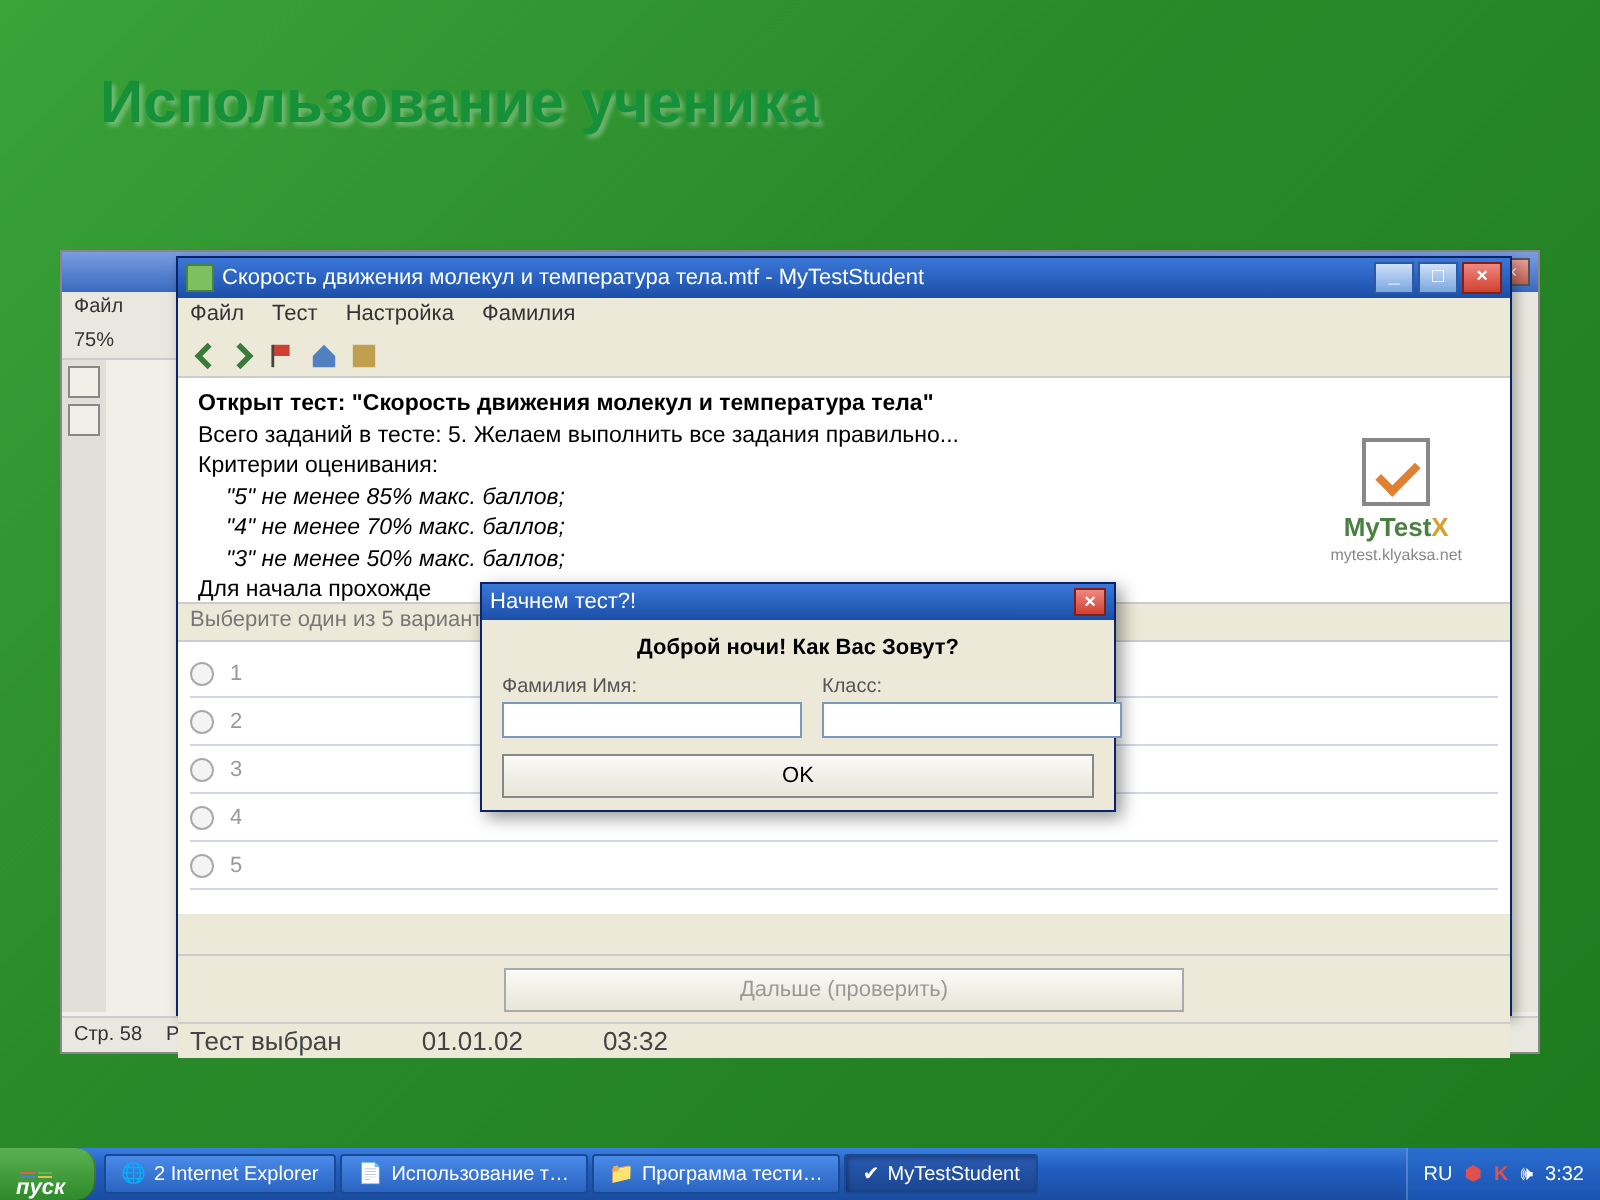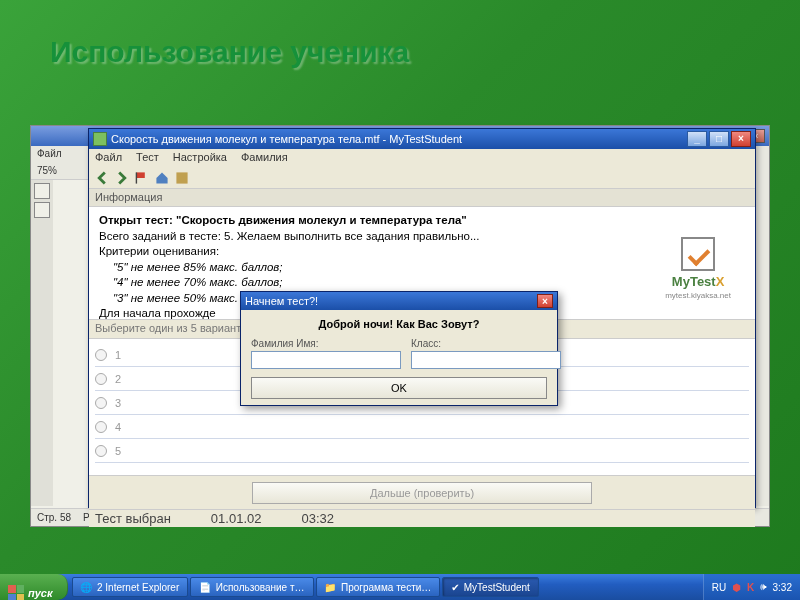--- a/index.html
+++ b/index.html
@@ -41,39 +41,39 @@
   .logo-check { width: 34px; height: 34px; border: 2px solid #888; background: #fff; margin: 0 auto 2px; position: relative; }
   .logo-check::after { content: ""; position: absolute; left: 6px; top: 10px; width: 16px; height: 8px; border-left: 4px solid #e08030; border-bottom: 4px solid #e08030; transform: rotate(-45deg); }
   .logo-text { font-size: 13px; font-weight: bold; color: #4a8040; }
   .logo-text .x { color: #d9a030; }
   .logo-url { font-size: 8px; color: #888; }
   .app-select-row { height: 20px; background: #ece9d8; padding: 2px 6px; font-size: 11px; color: #777; border-top: 1px solid #ccc; border-bottom: 1px solid #ccc; }
   .app-options { background: #fff; height: 136px; padding: 4px 6px; }
   .opt-row { height: 24px; display: flex; align-items: center; border-bottom: 1px solid #d0d8e8; }
   .opt-radio { width: 12px; height: 12px; border: 1px solid #aaa; border-radius: 50%; background: #f4f4f4; margin-right: 8px; }
   .opt-label { color: #999; font-size: 11px; }
-  .app-footer { height: 34px; background: #ece9d8; display: flex; align-items: center; justify-content: center; border-top: 1px solid #ccc; }
+  .app-footer { height: 34px; background: #ece9d8; display: flex; align-items: center; justify-content: center; border-top: 1px solid #ccc; margin-top: 20px; }
   .btn-next { width: 340px; height: 22px; background: linear-gradient(#fafaf6, #e8e6d8); border: 1px solid #aaa; color: #999; font-size: 11px; }
   .app-status { height: 18px; background: #ece9d8; border-top: 1px solid #ccc; display: flex; align-items: center; padding: 0 6px; gap: 40px; font-size: 13px; color: #444; }
 
   
   .dialog { position: absolute; left: 240px; top: 291px; width: 318px; background: #ece9d8; border: 1px solid #0a246a; box-shadow: 3px 3px 8px rgba(0,0,0,0.4); font-size: 11px; }
   .dialog-title { height: 18px; background: linear-gradient(#3b77d8, #1b4fa8); display: flex; align-items: center; padding: 1px 4px; color: #fff; }
   .dialog-title .win-btn.close { width: 16px; height: 14px; }
   .dialog-body { padding: 8px 10px 6px; }
   .dialog-greeting { text-align: center; font-weight: bold; margin-bottom: 8px; }
   .dialog-fields { display: flex; gap: 10px; margin-bottom: 8px; }
   .dialog-field { display: flex; flex-direction: column; }
   .dialog-field label { font-size: 10px; color: #555; margin-bottom: 2px; }
   .dialog-field input { height: 18px; border: 1px solid #7a9ac0; background: #fff; padding: 0 3px; font-size: 11px; }
   .dialog-ok { width: 100%; height: 22px; background: linear-gradient(#fafaf6, #e8e6d8); border: 1px solid #888; font-size: 11px; }
 
   
   .taskbar { position: absolute; left: 0; right: 0; bottom: 0; height: 26px; background: linear-gradient(#3a7de0, #225dc0 40%, #1a4da0); display: flex; align-items: stretch; }
-  .start-btn { background: linear-gradient(#5ab050, #2e8a2a); color: #fff; font-weight: bold; font-style: italic; padding: 12px 14px 0 8px; display: flex; align-items: center; border-right: 1px solid rgba(0,0,0,0.2); border-radius: 0 10px 10px 0; }
+  .start-btn { background: linear-gradient(#5ab050, #2e8a2a); color: #fff; font-weight: bold; font-style: italic; padding: 12px 14px 0 8px; display: flex; align-items: center; border-right: 1px solid rgba(0,0,0,0.2); border-radius: 0 10px 10px 0; flex-direction: column; }
   .start-logo { width: 16px; height: 16px; margin-right: 4px; display: grid; grid-template: 1fr 1fr / 1fr 1fr; gap: 1px; }
   .start-logo span:nth-child(1){background:#e06050;} .start-logo span:nth-child(2){background:#60b060;} .start-logo span:nth-child(3){background:#5080d0;} .start-logo span:nth-child(4){background:#e0c050;}
   .task-items { display: flex; gap: 2px; padding: 2px 4px; align-items: center; flex: 1; }
   .task-item { height: 20px; padding: 0 8px; background: linear-gradient(#4a8ae8, #2a64c0); border: 1px solid #1a4a90; color: #fff; font-size: 10px; display: flex; align-items: center; gap: 4px; border-radius: 2px; max-width: 140px; overflow: hidden; white-space: nowrap; }
   .task-item.active { background: linear-gradient(#2a5ab0, #1a4590); box-shadow: inset 1px 1px 2px rgba(0,0,0,0.3); }
   .tray { background: linear-gradient(#2a6ed0, #1a54b0); display: flex; align-items: center; gap: 6px; padding: 0 8px; color: #fff; font-size: 10px; border-left: 1px solid rgba(255,255,255,0.2); }
 </style>
 </head>
 <body>
 
@@ -143,21 +143,20 @@
         <svg class="tb-icon" viewBox="0 0 10 10">
           <path d="M1 5l4-4 4 4v4H1z" fill="#5080c0"></path>
         </svg>
       </div>
     <div class="tb-btn">
         <svg class="tb-icon" viewBox="0 0 10 10">
           <rect x="1" y="1" width="8" height="8" fill="#c0a050"></rect>
         </svg>
       </div>
   </div>
-  <div class="app-infobar">Информация</div>
   <div class="app-body">
     <div><strong>Открыт тест: "Скорость движения молекул и температура тела"</strong></div>
     <div>Всего заданий в тесте: 5. Желаем выполнить все задания правильно...</div>
     <div class="criteria">Критерии оценивания:</div>
     <div class="criteria-line">"5" не менее 85% макс. баллов;</div>
     <div class="criteria-line">"4" не менее 70% макс. баллов;</div>
     <div class="criteria-line">"3" не менее 50% макс. баллов;</div>
     <div>Для начала прохожде</div>
     <div class="logo-box">
       <div class="logo-check"></div>

